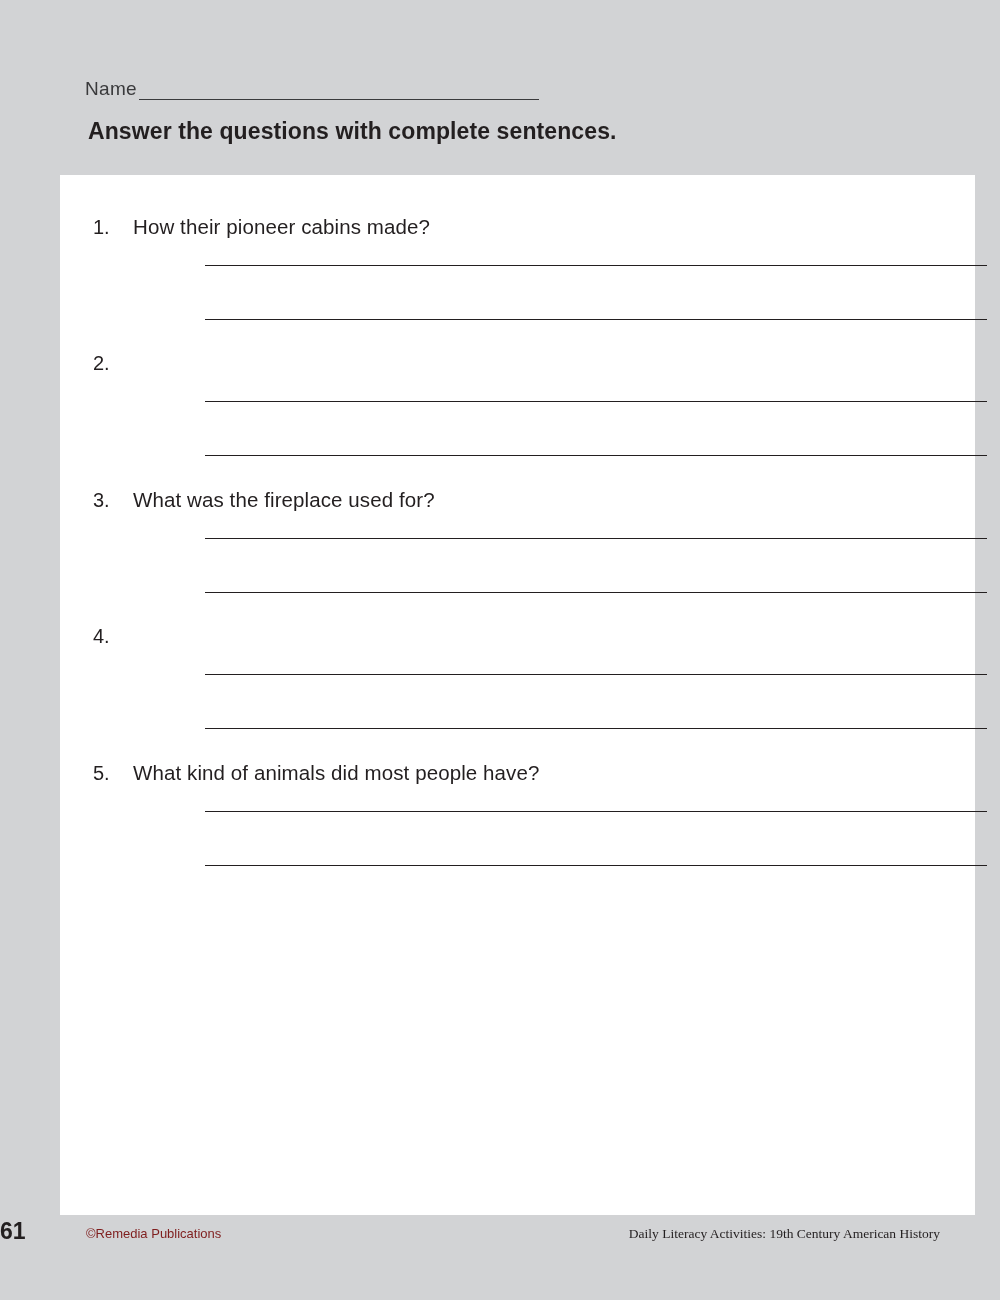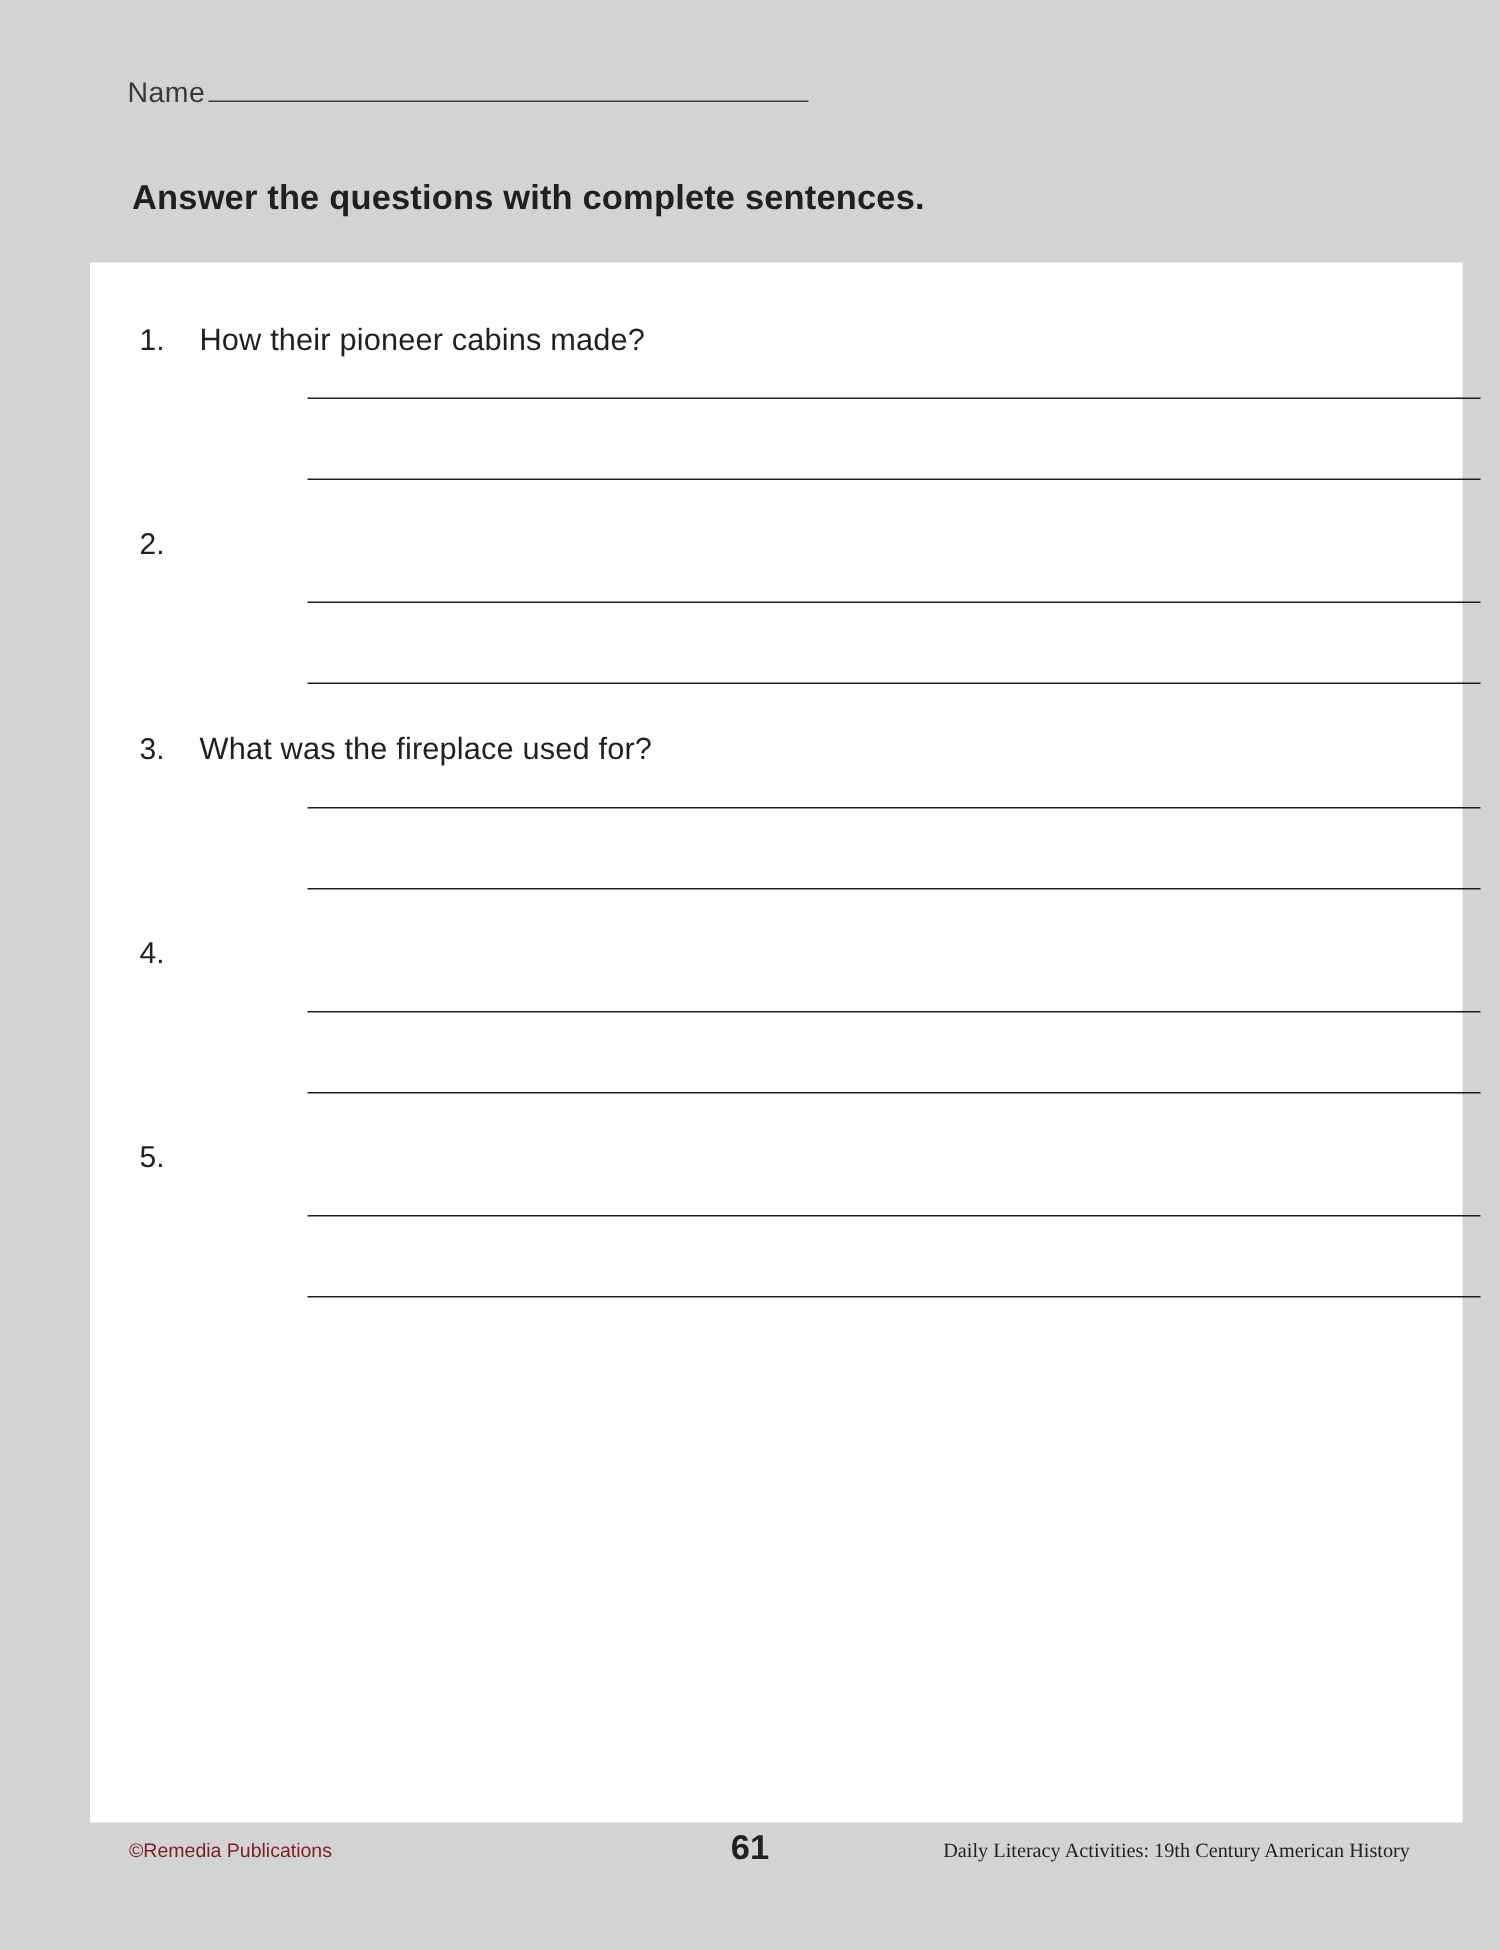--- a/index.html
+++ b/index.html
@@ -22,21 +22,23 @@
     left: 85px;
     top: 52px;
     width: 855px;
     display: flex;
     align-items: flex-end;
     font-size: 19px;
     color: #3a3a3c;
   }
   .header .field {
     display: flex;
+    align-items: flex-end;
     white-space: nowrap;
+    margin-top: 26px;
   }
   .header .label {
     letter-spacing: .3px;
   }
   .rule {
     border-bottom: 1.5px solid #3a3a3c;
     height: 15px;
     margin-left: 2px;
   }
   .rule-name { width: 400px; }
@@ -116,21 +118,20 @@
     left: 86px;
     top: 2px;
     font-size: 13px;
     color: #7f1d1d;
   }
   .footer-page {
     position: absolute;
     left: 0;
     right: 0;
     top: -6px;
-    text-align: center;
     font-size: 23px;
     font-weight: bold;
     color: #231f20;
   }
   .footer-right {
     position: absolute;
     right: 60px;
     top: 2px;
     font-size: 13.5px;
     font-family: "Liberation Serif", serif;
@@ -191,20 +192,21 @@
       </div>
       <div class="answer-lines">
         <div class="aline"></div>
         <div class="aline last"></div>
       </div>
     </div>
 
     <div class="qitem">
       <div class="qrow">
         <span class="qnum">5.</span>
+        <span class="qtext">What kind of animals did most people have?</span>
       </div>
       <div class="answer-lines">
         <div class="aline"></div>
         <div class="aline last"></div>
       </div>
     </div>
 
   </div>
 </div>
 

